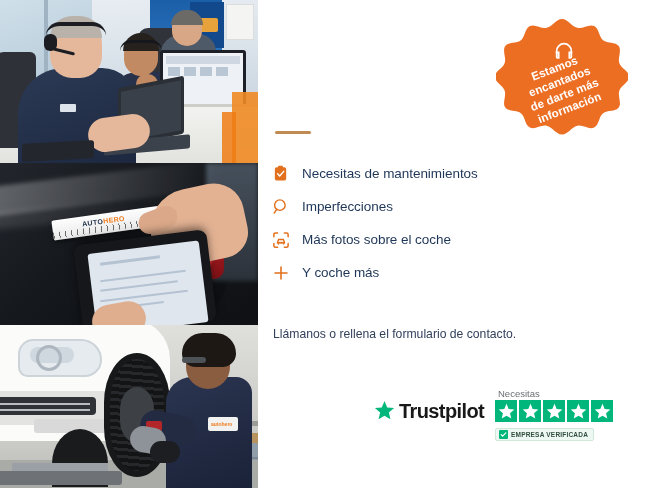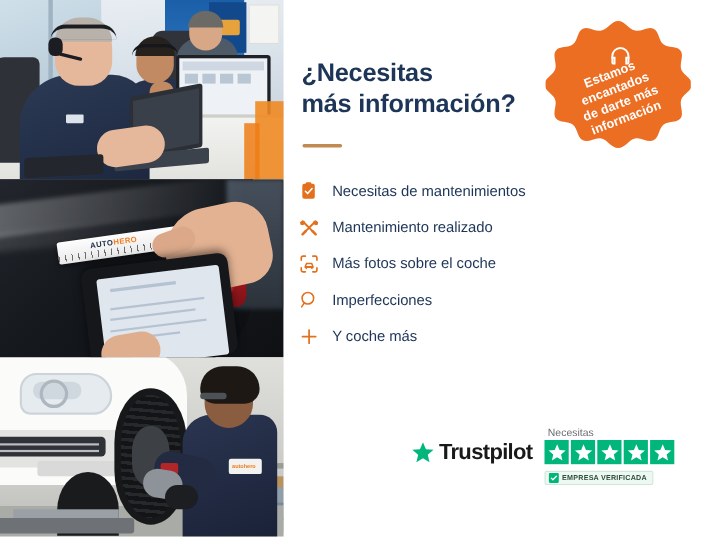--- a/index.html
+++ b/index.html
@@ -153,21 +153,21 @@
   .list{position:absolute;left:14px;top:157px;width:330px;}
   .li{display:flex;align-items:center;height:33px;}
   .li .ico{width:30px;min-width:30px;display:flex;align-items:center;justify-content:flex-start;color:#e2701c;}
   .li .lbl{font-size:13.5px;color:#1d3557;letter-spacing:-.05px;}
 
   
   .para{position:absolute;left:15px;top:325px;width:360px;font-size:12.2px;line-height:1.58;color:#33415c;}
 
   
   .tp{position:absolute;left:116px;top:392px;width:276px;height:56px;}
-  .tp .logo{position:absolute;left:0;top:8px;display:flex;align-items:center;gap:4px;}
+  .tp .logo{position:absolute;left:0;top:8px;display:flex;align-items:flex-start;gap:4px;}
   .tp .logo .star{width:21px;height:21px;}
   .tp .logo .word{font-size:20px;font-weight:bold;color:#191919;letter-spacing:-.6px;}
   .tp .exc{position:absolute;left:124px;top:-4px;font-size:9.5px;color:#6b6f74;}
   .tp .stars{position:absolute;left:121px;top:8px;display:flex;gap:2px;}
   .tp .sq{width:22px;height:22px;background:#00b67a;display:flex;align-items:center;justify-content:center;}
   .tp .sq svg{width:17px;height:17px;}
   .tp .verif{position:absolute;left:121px;top:36px;display:flex;align-items:center;gap:3px;
     background:#eef8f2;border:1px solid #cfe8da;border-radius:2px;padding:1px 5px 1px 3px;}
   .tp .verif .vchk{width:9px;height:9px;background:#00b67a;border-radius:1px;display:flex;align-items:center;justify-content:center;}
   .tp .verif .vchk svg{width:7px;height:7px;}
@@ -282,24 +282,20 @@
       <div class="mglass"></div>
       <div class="marm"></div>
       <div class="tool"></div>
       <div class="mglove"></div>
       <div class="mglove2"></div>
     </div>
   </div>
 
   <div class="content">
 
-    <div class="heading">
-      <div>¿Necesitas</div>
-      <div>más información?</div>
-    </div>
     <div class="rule"></div>
 
     <div class="badge">
       <svg width="132" height="132" viewBox="0 0 132 132">
         <path fill="#ec6e23" d="M66 3c6 0 9.5 7.5 15.3 8.8 5.8 1.3 11.6-4.2 16.8-1.7 5.2 2.5 4.6 10.7 9 14.2 4.4 3.5 12.3 1.3 15.6 5.8 3.3 4.5-1.2 11.4.6 16.8 1.8 5.4 9.7 8 9.7 13.9s-7.9 8.5-9.7 13.9c-1.8 5.4 2.7 12.3-.6 16.8-3.3 4.5-11.2 2.3-15.6 5.8-4.4 3.5-3.8 11.7-9 14.2-5.2 2.5-11-3-16.8-1.7C75.5 111.1 72 118.6 66 118.6s-9.5-7.5-15.3-8.8c-5.8-1.3-11.6 4.2-16.8 1.7-5.2-2.5-4.6-10.7-9-14.2-4.4-3.5-12.3-1.3-15.6-5.8-3.3-4.5 1.2-11.4-.6-16.8C6.9 69.3-1 66.7-1 60.8s7.9-8.5 9.7-13.9c1.8-5.4-2.7-12.3.6-16.8 3.3-4.5 11.2-2.3 15.6-5.8 4.4-3.5 3.8-11.7 9-14.2 5.2-2.5 11 3 16.8 1.7C56.5 10.5 60 3 66 3z"></path>
       </svg>
       <svg class="headset" viewBox="0 0 24 24" fill="none" stroke="#ffffff" stroke-width="1.9" stroke-linecap="round">
         <path d="M4 14v-2a8 8 0 0 1 16 0v2"></path>
         <path d="M4 13.5h2.2v6H5.2A1.2 1.2 0 0 1 4 18.3z"></path>
         <path d="M20 13.5h-2.2v6h1A1.2 1.2 0 0 0 20 18.3z"></path>
@@ -318,71 +314,59 @@
         <span class="ico">
           <svg width="17" height="17" viewBox="0 0 24 24">
             <rect x="4" y="3" width="16" height="19" rx="2.5" fill="#e2701c"></rect>
             <rect x="8.5" y="1" width="7" height="4" rx="1.4" fill="#e2701c"></rect>
             <path d="M8 12.5l2.8 3L16.5 9" fill="none" stroke="#ffffff" stroke-width="2" stroke-linecap="round" stroke-linejoin="round"></path>
           </svg>
         </span>
         <span class="lbl">Necesitas de mantenimientos</span>
       </div>
 
+
       <div class="li">
         <span class="ico">
-          <svg width="18" height="18" viewBox="0 0 24 24" fill="none" stroke="#e2701c" stroke-width="2.4" stroke-linecap="round" stroke-linejoin="round">
-            <path d="M4.5 4.5l11 11"></path>
-            <path d="M19.5 4.5l-11 11"></path>
-            <path d="M3.5 3.2l3 .6.7 3-2.6 2.2-3-.6-.6-3z" fill="#e2701c" stroke="none"></path>
-            <path d="M20.5 3.2l-3 .6-.7 3 2.6 2.2 3-.6.6-3z" fill="#e2701c" stroke="none"></path>
-            <path d="M16 16l4 4" stroke-width="3"></path>
-            <path d="M8 16l-4 4" stroke-width="3"></path>
+          <svg width="18" height="18" viewBox="0 0 24 24" fill="none" stroke="#e2701c" stroke-width="1.9" stroke-linecap="round">
+            <circle cx="10.5" cy="9.5" r="7"></circle>
+            <path d="M6 15.5L3 20"></path>
           </svg>
         </span>
-        <span class="lbl">Mantenimiento realizado</span>
+        <span class="lbl">Imperfecciones</span>
       </div>
 
       <div class="li">
         <span class="ico">
           <svg width="18" height="18" viewBox="0 0 24 24" fill="none" stroke="#e2701c" stroke-width="2" stroke-linecap="round">
             <path d="M2.5 7.5v-3a2 2 0 0 1 2-2h3"></path>
             <path d="M21.5 7.5v-3a2 2 0 0 0-2-2h-3"></path>
             <path d="M2.5 16.5v3a2 2 0 0 0 2 2h3"></path>
             <path d="M21.5 16.5v3a2 2 0 0 1-2 2h-3"></path>
             <path d="M6.5 14.5h11v2.4h-11z" fill="#e2701c" stroke="none"></path>
             <path d="M7.6 14.5l1.3-3.2h6.2l1.3 3.2" fill="none" stroke-width="1.8"></path>
             <circle cx="8.6" cy="17.4" r="1" fill="#e2701c" stroke="none"></circle>
             <circle cx="15.4" cy="17.4" r="1" fill="#e2701c" stroke="none"></circle>
           </svg>
         </span>
         <span class="lbl">Más fotos sobre el coche</span>
       </div>
 
       <div class="li">
         <span class="ico">
-          <svg width="18" height="18" viewBox="0 0 24 24" fill="none" stroke="#e2701c" stroke-width="1.9" stroke-linecap="round">
-            <circle cx="10.5" cy="9.5" r="7"></circle>
-            <path d="M6 15.5L3 20"></path>
-          </svg>
-        </span>
-        <span class="lbl">Imperfecciones</span>
-      </div>
-
-      <div class="li">
-        <span class="ico">
           <svg width="18" height="18" viewBox="0 0 24 24" fill="none" stroke="#e2701c" stroke-width="2.1" stroke-linecap="round">
             <path d="M12 4v16M4 12h16"></path>
           </svg>
         </span>
         <span class="lbl">Y coche más</span>
       </div>
     </div>
 
     <div class="para">
+      <div>Llámanos o rellena el formulario de contacto.</div>
     </div>
 
     <div class="tp">
       <div class="logo">
         <svg class="star" viewBox="0 0 24 24">
           <path fill="#00b67a" d="M12 1.2l3.1 7.3 7.9.6-6 5.2 1.8 7.7L12 17.9 5.2 22l1.8-7.7-6-5.2 7.9-.6z"></path>
         </svg>
         <span class="word">Trustpilot</span>
       </div>
 

